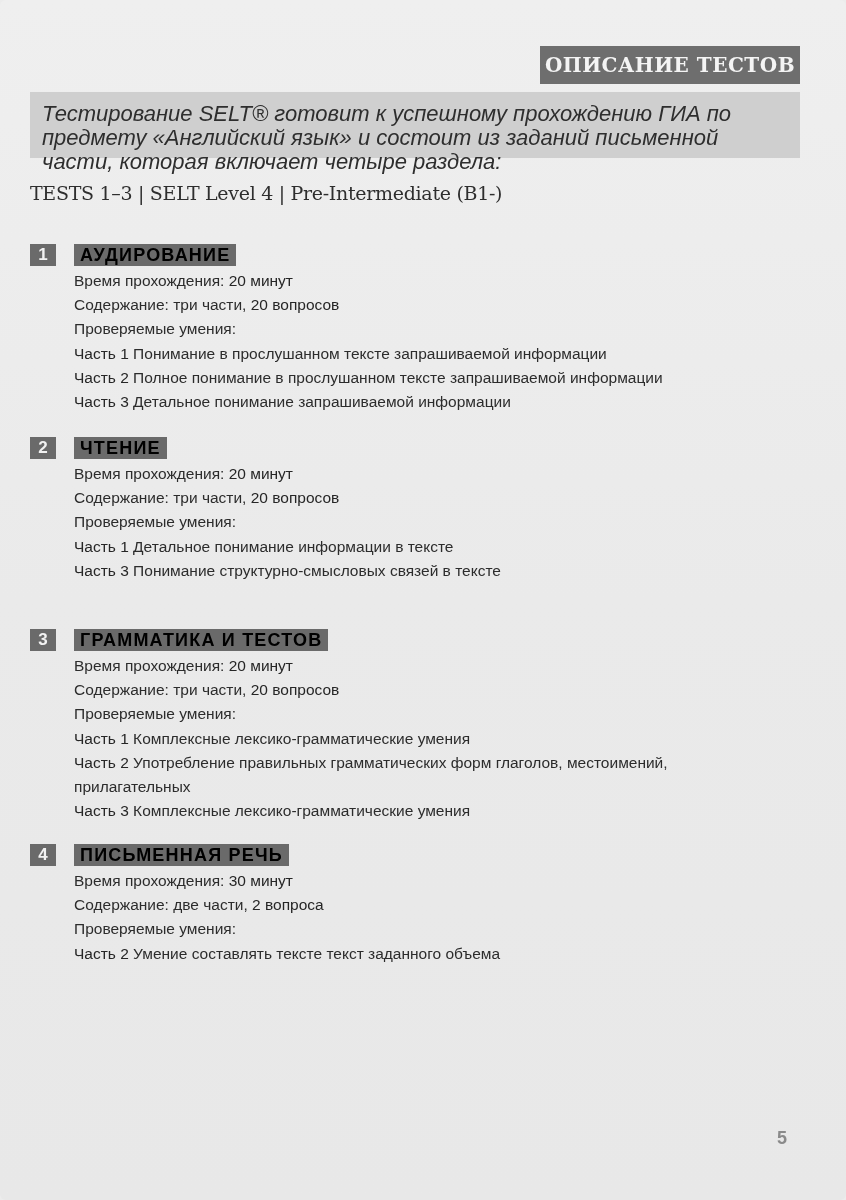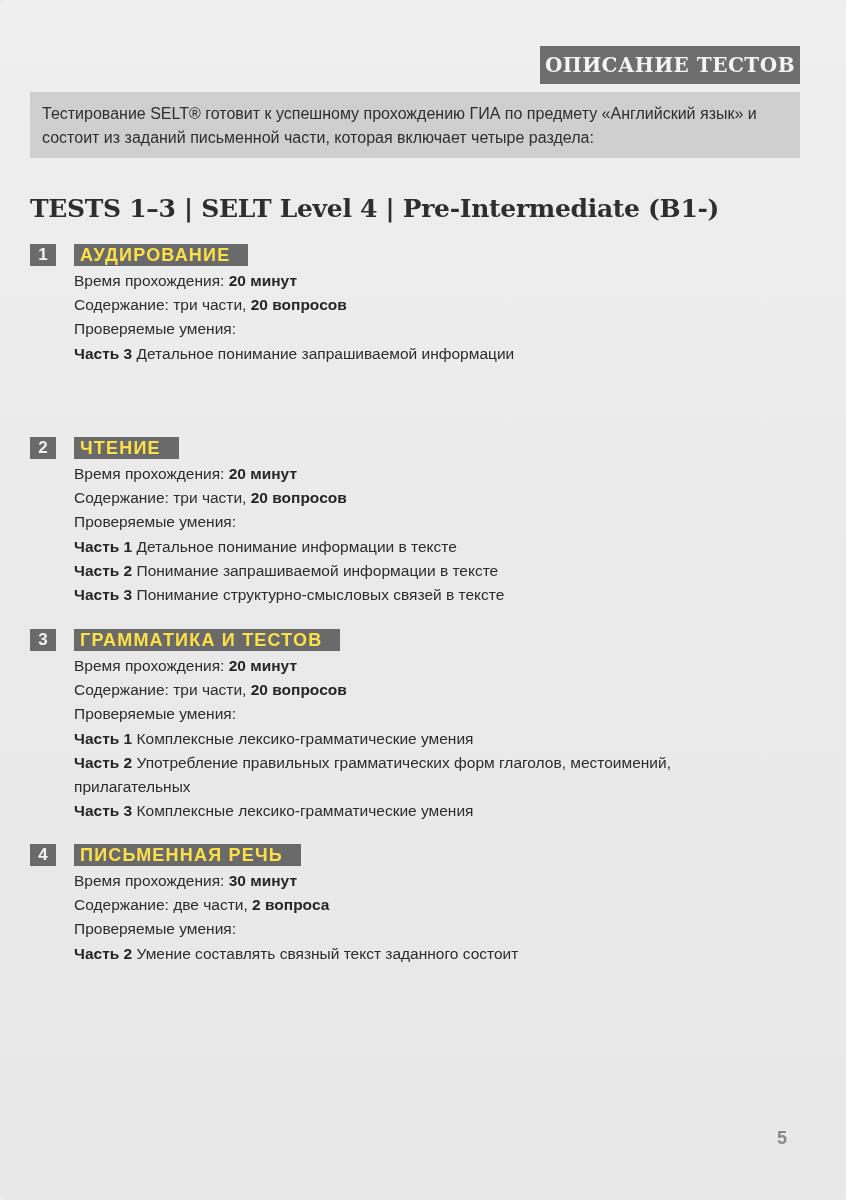--- a/index.html
+++ b/index.html
@@ -39,31 +39,32 @@
     }
     .intro {
       position: absolute;
       left: 30px;
       top: 92px;
       width: 770px;
       height: 66px;
       background: #cfcfcf;
       box-sizing: border-box;
       padding: 10px 12px 10px 12px;
-      font-size: 16px;
+      font-size: 22px;
       line-height: 24px;
       color: #2e2e2e;
+      font-style: italic;
     }
     .tests-title {
       position: absolute;
       left: 30px;
-      top: 194px;
+      top: 182px;
       font-family: "DejaVu Serif", serif;
-      font-weight: bold;
-      font-size: 25px;
+      font-weight: normal;
+      font-size: 19px;
       color: #2e2e2e;
       letter-spacing: -0.3px;
     }
     .section {
       position: absolute;
       left: 30px;
       width: 780px;
     }
     .sec-head {
       height: 23px;
@@ -82,37 +83,37 @@
       font-size: 17px;
       line-height: 22px;
       text-align: center;
     }
     .sec-title {
       position: absolute;
       left: 44px;
       top: 0;
       height: 22px;
       background: #6a6a6a;
-      color: #fde047;
+      color: #000000;
       font-weight: bold;
       font-size: 18px;
       line-height: 22px;
-      padding: 0 18px 0 6px;
+      padding: 0 6px 0 6px;
       letter-spacing: 1.2px;
       white-space: nowrap;
     }
     .sec-body {
       margin-left: 44px;
       font-size: 15.5px;
       line-height: 24.2px;
       color: #2c2c2c;
     }
     .line { white-space: nowrap; }
     .line.wrap { white-space: normal; width: 710px; }
-    .b { font-weight: bold; color: #262626; margin-top: 7px; }
+    .b { font-weight: normal; color: #262626; margin-top: 7px; }
     .page-num {
       position: absolute;
       left: 777px;
       top: 1128px;
       font-weight: bold;
       font-size: 18px;
       color: #8a8a8a;
     }
   </style>
 </head>
@@ -128,35 +129,36 @@
 
   <div class="section" style="top:244px;">
     <div class="sec-head">
       <span class="sec-num">1</span>
       <span class="sec-title">АУДИРОВАНИЕ</span>
     </div>
     <div class="sec-body">
       <div class="line"><span>Время прохождения: </span><span class="b">20 минут</span></div>
       <div class="line"><span>Содержание: </span><span>три части, </span><span class="b">20 вопросов</span></div>
       <div class="line">Проверяемые умения:</div>
+      <div class="line"><span class="b">Часть 1</span><span> Понимание в прослушанном тексте запрашиваемой информации</span></div>
+      <div class="line"><span class="b">Часть 2</span><span> Полное понимание в прослушанном тексте запрашиваемой информации</span></div>
       <div class="line"><span class="b">Часть 3</span><span> Детальное понимание запрашиваемой информации</span></div>
     </div>
   </div>
 
   <div class="section" style="top:437px;">
     <div class="sec-head">
       <span class="sec-num">2</span>
       <span class="sec-title">ЧТЕНИЕ</span>
     </div>
     <div class="sec-body">
       <div class="line"><span>Время прохождения: </span><span class="b">20 минут</span></div>
       <div class="line"><span>Содержание: </span><span>три части, </span><span class="b">20 вопросов</span></div>
       <div class="line">Проверяемые умения:</div>
       <div class="line"><span class="b">Часть 1</span><span> Детальное понимание информации в тексте</span></div>
-      <div class="line"><span class="b">Часть 2</span><span> Понимание запрашиваемой информации в тексте</span></div>
       <div class="line"><span class="b">Часть 3</span><span> Понимание структурно-смысловых связей в тексте</span></div>
     </div>
   </div>
 
   <div class="section" style="top:629px;">
     <div class="sec-head">
       <span class="sec-num">3</span>
       <span class="sec-title">ГРАММАТИКА И ТЕСТОВ</span>
     </div>
     <div class="sec-body">
@@ -171,18 +173,18 @@
 
   <div class="section" style="top:844px;">
     <div class="sec-head">
       <span class="sec-num">4</span>
       <span class="sec-title">ПИСЬМЕННАЯ РЕЧЬ</span>
     </div>
     <div class="sec-body">
       <div class="line"><span>Время прохождения: </span><span class="b">30 минут</span></div>
       <div class="line"><span>Содержание: </span><span>две части, </span><span class="b">2 вопроса</span></div>
       <div class="line">Проверяемые умения:</div>
-      <div class="line"><span class="b">Часть 2</span><span> Умение составлять связный текст заданного состоит</span></div>
+      <div class="line"><span class="b">Часть 2</span><span> Умение составлять тексте текст заданного объема</span></div>
     </div>
   </div>
 
   <div class="page-num">5</div>
 </div>
 
 </body></html>

